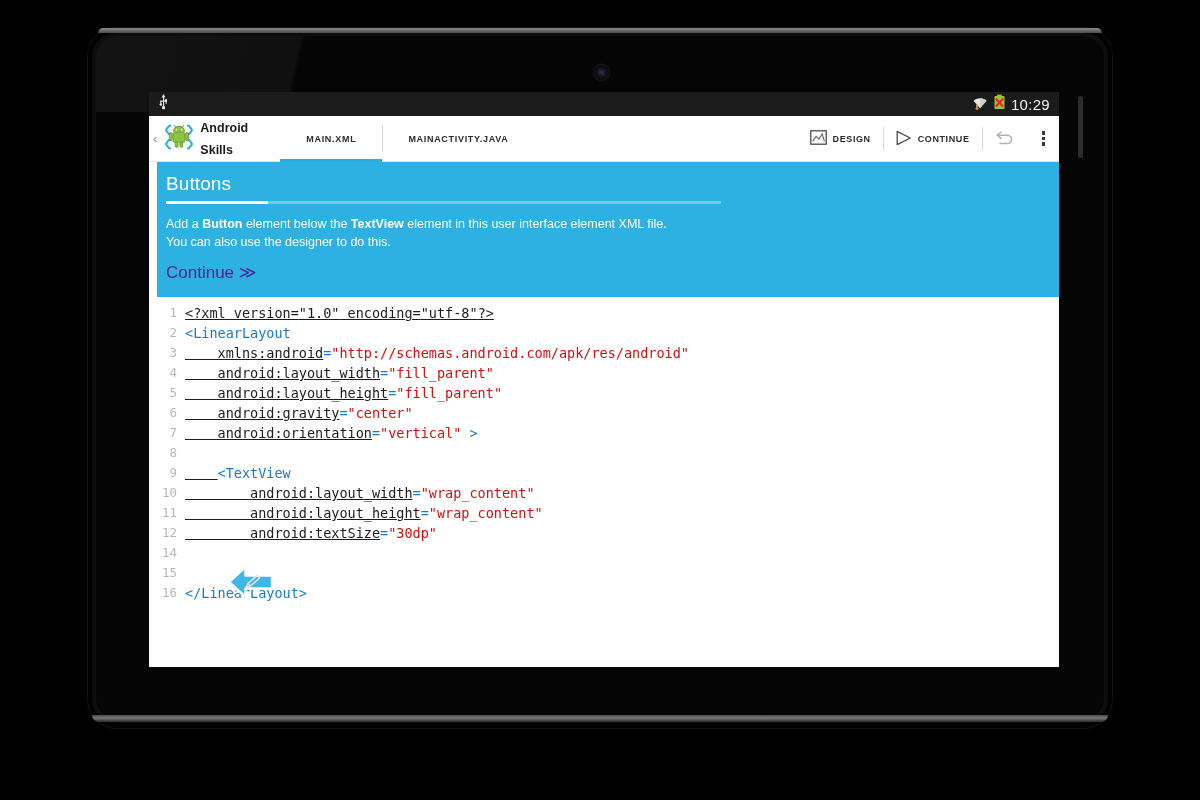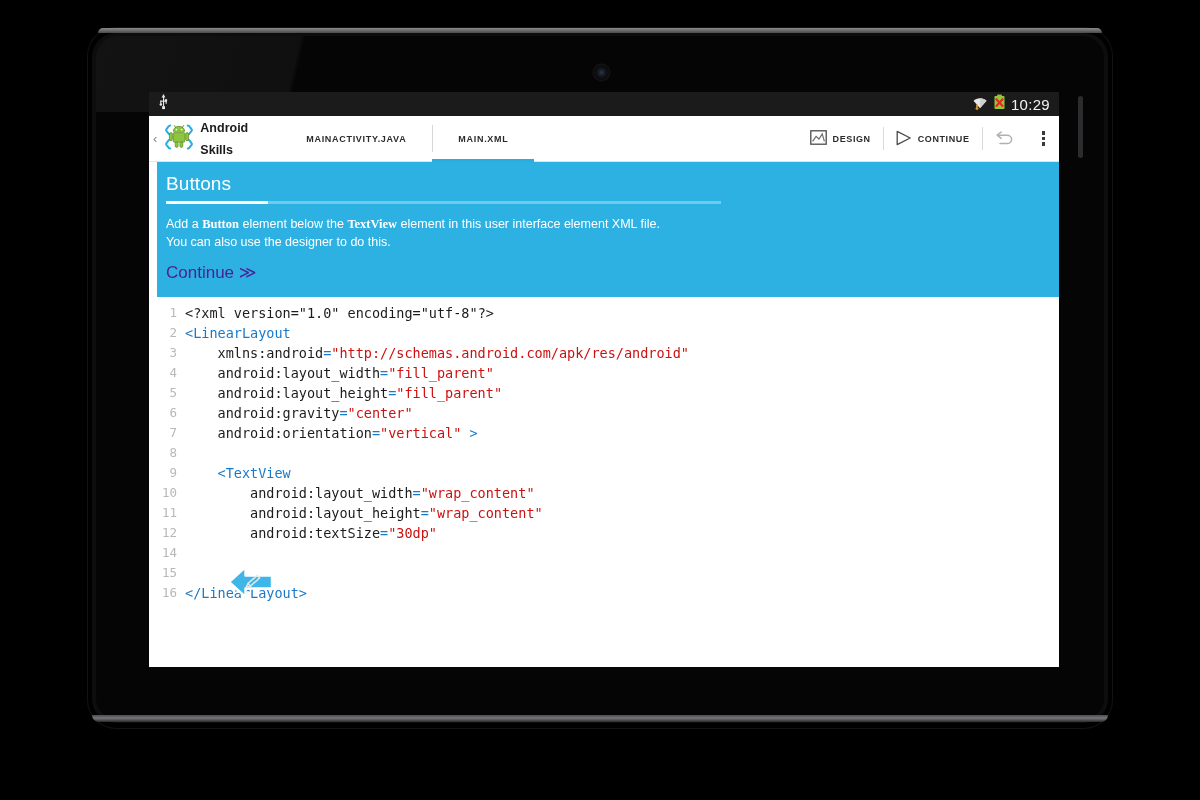--- a/index.html
+++ b/index.html
@@ -256,21 +256,21 @@
     left: 0; top: 0;
     width: 102px;
     height: 3px;
     background: #ffffff;
   }
   #panel-body {
     color: #ffffff;
     font-size: 12.5px;
     line-height: 17.5px;
   }
-  #panel-body b { font-weight: bold; font-family: Liberation Serif, serif; }
+  #panel-body b { font-weight: bold; }
   #panel-continue {
     margin-top: 12px;
     color: #4c1d95;
     font-size: 17px;
     line-height: 20px;
   }
 
   
   #code-editor {
     position: relative;
@@ -293,21 +293,21 @@
     text-align: right;
     color: #b8b8b8;
     padding-right: 8px;
     font-size: 12.5px;
     user-select: none;
   }
   .code-text { color: #1c1c1c; }
   .tok-tag   { color: #1979c8; }
   .tok-str   { color: #cc1111; }
   .tok-eq    { color: #1979c8; }
-  .tok-plain { color: #1c1c1c; }
+  .tok-plain { color: #1c1c1c; text-decoration: underline; }
 
   
   #edit-arrow {
     position: absolute;
     left: 76px;
     top: 265px;
     width: 52px;
     height: 40px;
   }
 
@@ -403,25 +403,25 @@
           </g>
           <circle cx="14.4" cy="8.6" r="0.85" fill="#ffffff"></circle>
           <circle cx="19.6" cy="8.6" r="0.85" fill="#ffffff"></circle>
         </svg>
       </span>
       <span id="app-title">Android
 Skills</span>
     </div>
 
     <div class="ab-tabs">
+      <div class="ab-tab active">
+        <span>MAIN.XML</span>
+      </div>
       <div class="ab-tab">
         <span>MAINACTIVITY.JAVA</span>
-      </div>
-      <div class="ab-tab active">
-        <span>MAIN.XML</span>
       </div>
     </div>
 
     <div id="ab-actions">
 
       <div class="ab-action">
         <span>
           <svg width="17" height="15" viewBox="0 0 17 15">
             <rect x="0.8" y="0.8" width="15.4" height="13.4" fill="none" stroke="#4a4a4a" stroke-width="1.3"></rect>
             <polyline points="2.6,11.4 6.1,6.3 9.0,9.0 12.2,3.9 14.4,11.4" fill="none" stroke="#6d6d6d" stroke-width="1.2"></polyline>

